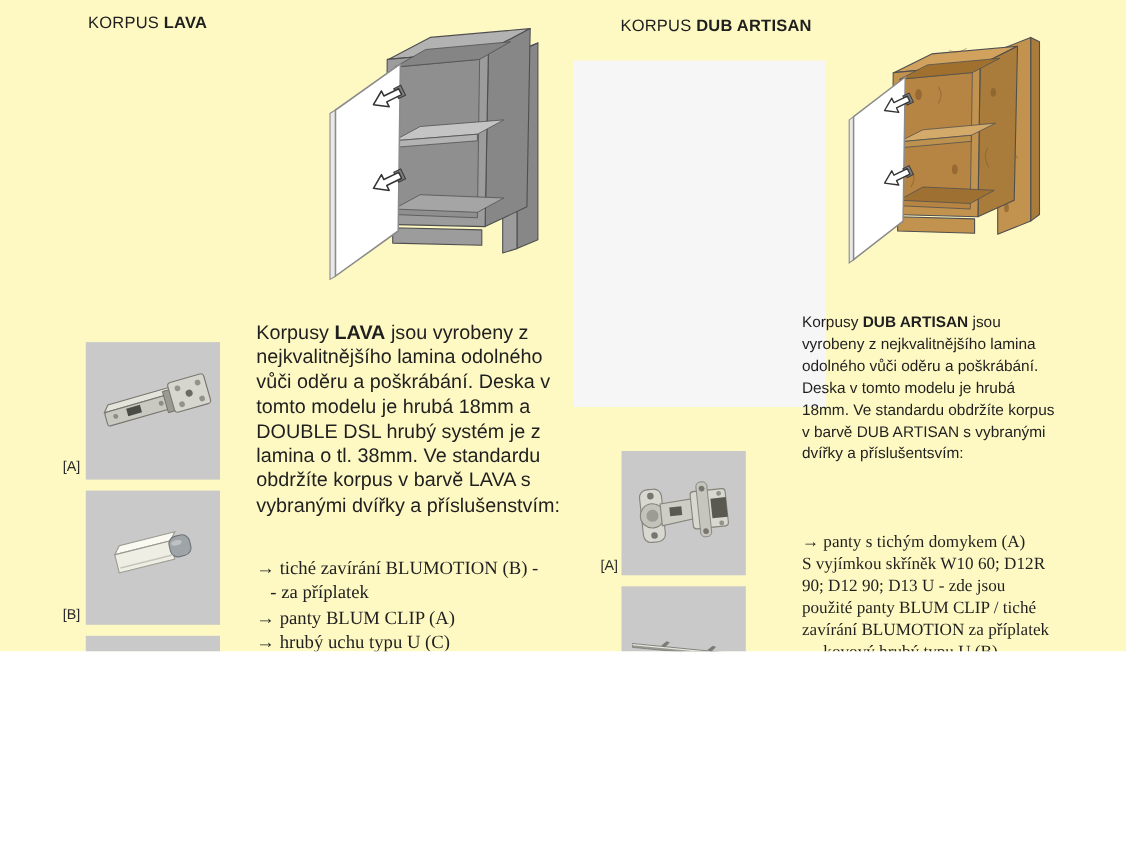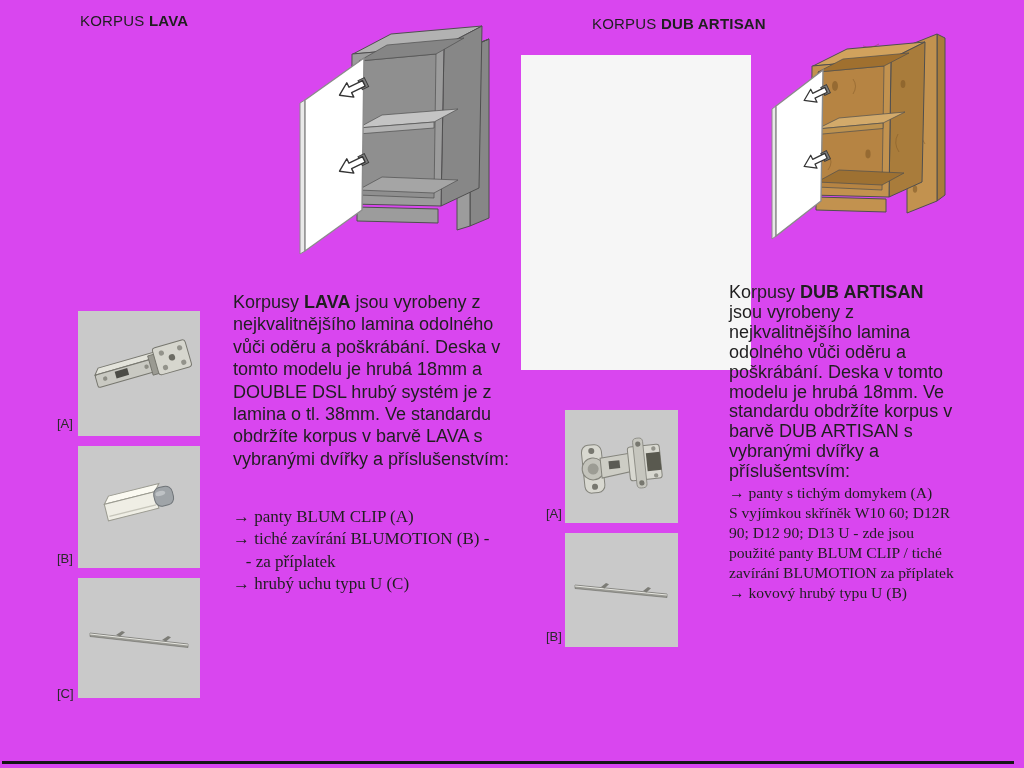--- a/index.html
+++ b/index.html
@@ -2,30 +2,30 @@
 <html style="--text: #1f1f1f; --box-bg: #c9c9c9; --lava-front: #9c9c9c; --lava-top: #b2b2b2; --lava-side: #878787; --lava-interior: #8f8f8f; --wood-front: #c2924f; --wood-top: #d1a25d; --wood-side: #a97c3b; --wood-knot: #7c5524; --door: #ffffff; --outline: #4f4f4f; --faint-block: #f6f6f6; --footer-line: #161616;"><head>
 <meta charset="utf-8">
 <style>
   html,body{margin:0;padding:0;}
   body{
     width:1024px;height:768px;background:#ffffff;
     font-family:"Liberation Sans","DejaVu Sans",sans-serif;
     color:var(--text,#1f1f1f);
     -webkit-font-smoothing:antialiased;
   }
-  .page{position:relative;width:1024px;height:768px;background:#d946ef;overflow:hidden;}
+  .page{position:relative;width:1024px;height:592px;background:#fef9c3;overflow:hidden;}
 
   .title{position:absolute;font-size:15px;letter-spacing:.2px;color:var(--text);white-space:nowrap;}
   .title b{font-weight:700;}
   .title-lava{left:80px;top:12px;}
-  .title-dub{left:592px;top:15px;}
+  .title-dub{left:564px;top:15px;}
 
   .desc{position:absolute;font-size:18px;line-height:22.4px;color:var(--text);}
   .desc-lava{left:233px;top:291px;width:284px;}
-  .desc-dub{left:729px;top:283px;width:232px;font-size:18px;line-height:19.9px;}
+  .desc-dub{left:729px;top:283px;width:232px;font-size:14px;line-height:19.9px;}
   .desc b{font-weight:700;}
 
   .bullets{position:absolute;font-size:17px;line-height:22.4px;color:var(--text);font-family:Liberation Serif, serif;}
   .bullets-lava{left:233px;top:506px;width:284px;}
   .bullets-dub{left:729px;top:483px;width:232px;font-size:15.6px;line-height:19.9px;}
   .bullet{white-space:pre-wrap;}
 
   .hwbox{position:absolute;background:var(--box-bg,#c9c9c9);}
   .hwlabel{position:absolute;font-size:13px;color:#2a2a2a;white-space:nowrap;}
 
@@ -126,23 +126,23 @@
       <path d="M38,57 l6,-4 3,1.2 -5,4.3 z" fill="#7c7c76"></path>
       <path d="M84,62 l6,-4 3,1.2 -5,4.3 z" fill="#7c7c76"></path>
     </svg>
   </div>
   <div class="hwlabel" style="left:57px;top:686px;">[C]</div>
 
   <div class="desc desc-lava">
     <span>Korpusy </span><b>LAVA</b><span> jsou vyrobeny z nejkvalitnějšího lamina odolného vůči oděru a poškrábání. Deska v tomto modelu je hrubá 18mm a DOUBLE DSL hrubý systém je z lamina o tl. 38mm. Ve standardu obdržíte korpus v barvě LAVA s vybranými dvířky a příslušenstvím:</span>
   </div>
   <div class="bullets bullets-lava">
-    <div class="bullet">→ panty BLUM CLIP (A)</div>
     <div class="bullet">→ tiché zavírání BLUMOTION (B) -
    - za příplatek</div>
+    <div class="bullet">→ panty BLUM CLIP (A)</div>
     <div class="bullet">→ hrubý uchu typu U (C)</div>
   </div>
 
   <div class="title title-dub">
     <span>KORPUS </span><b>DUB ARTISAN</b>
   </div>
 
   <div class="faint-block"></div>
 
   <svg class="cab" style="left:763px;top:24px;" width="205" height="245" viewBox="0 0 205 245">

